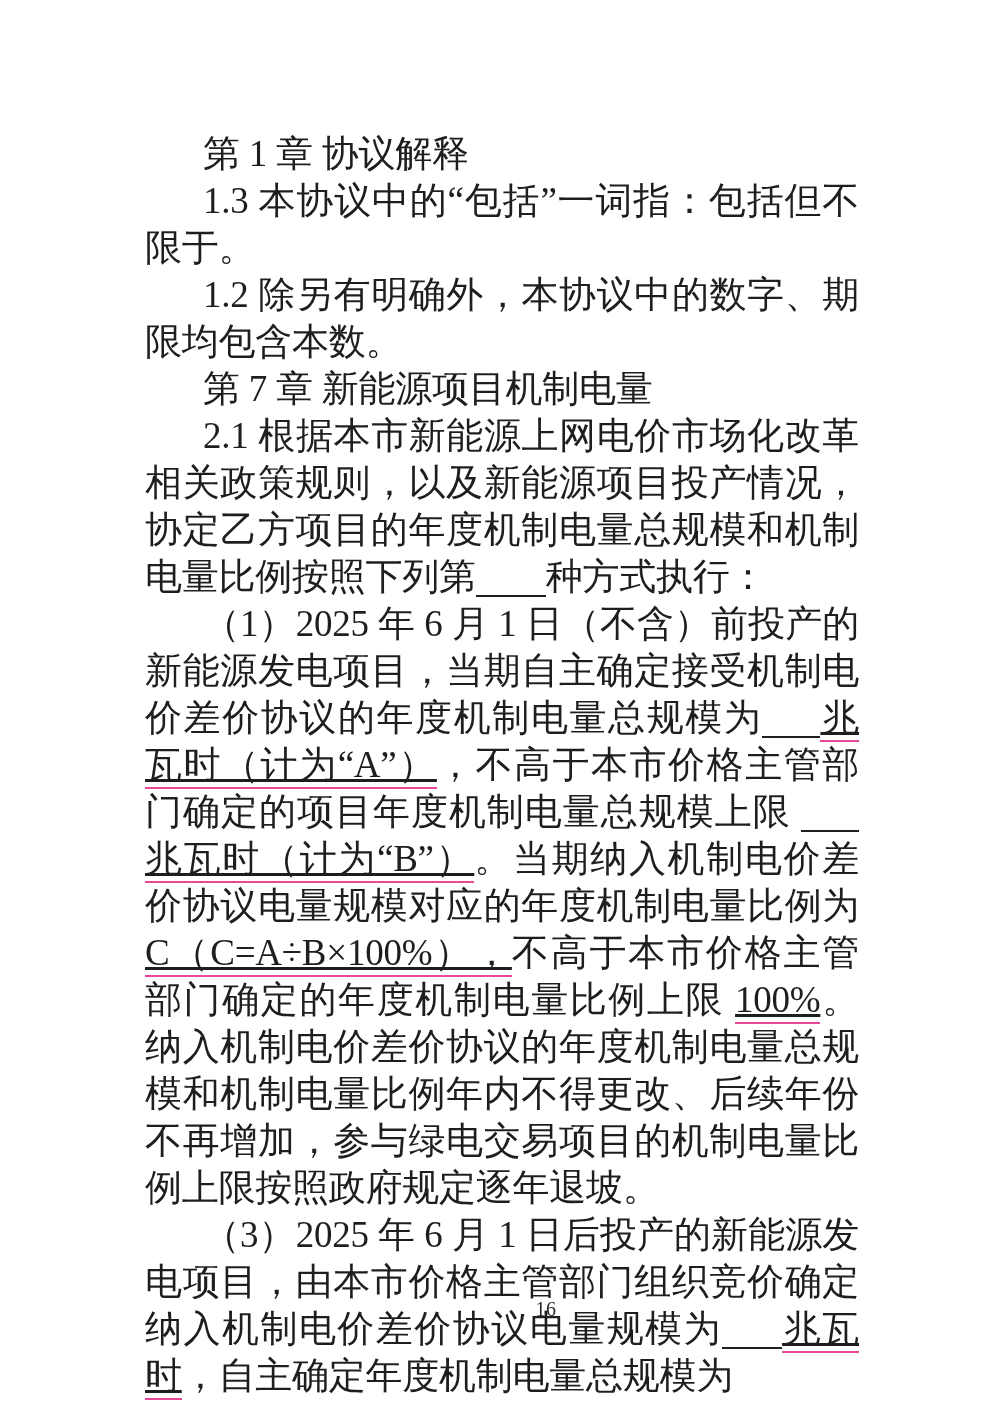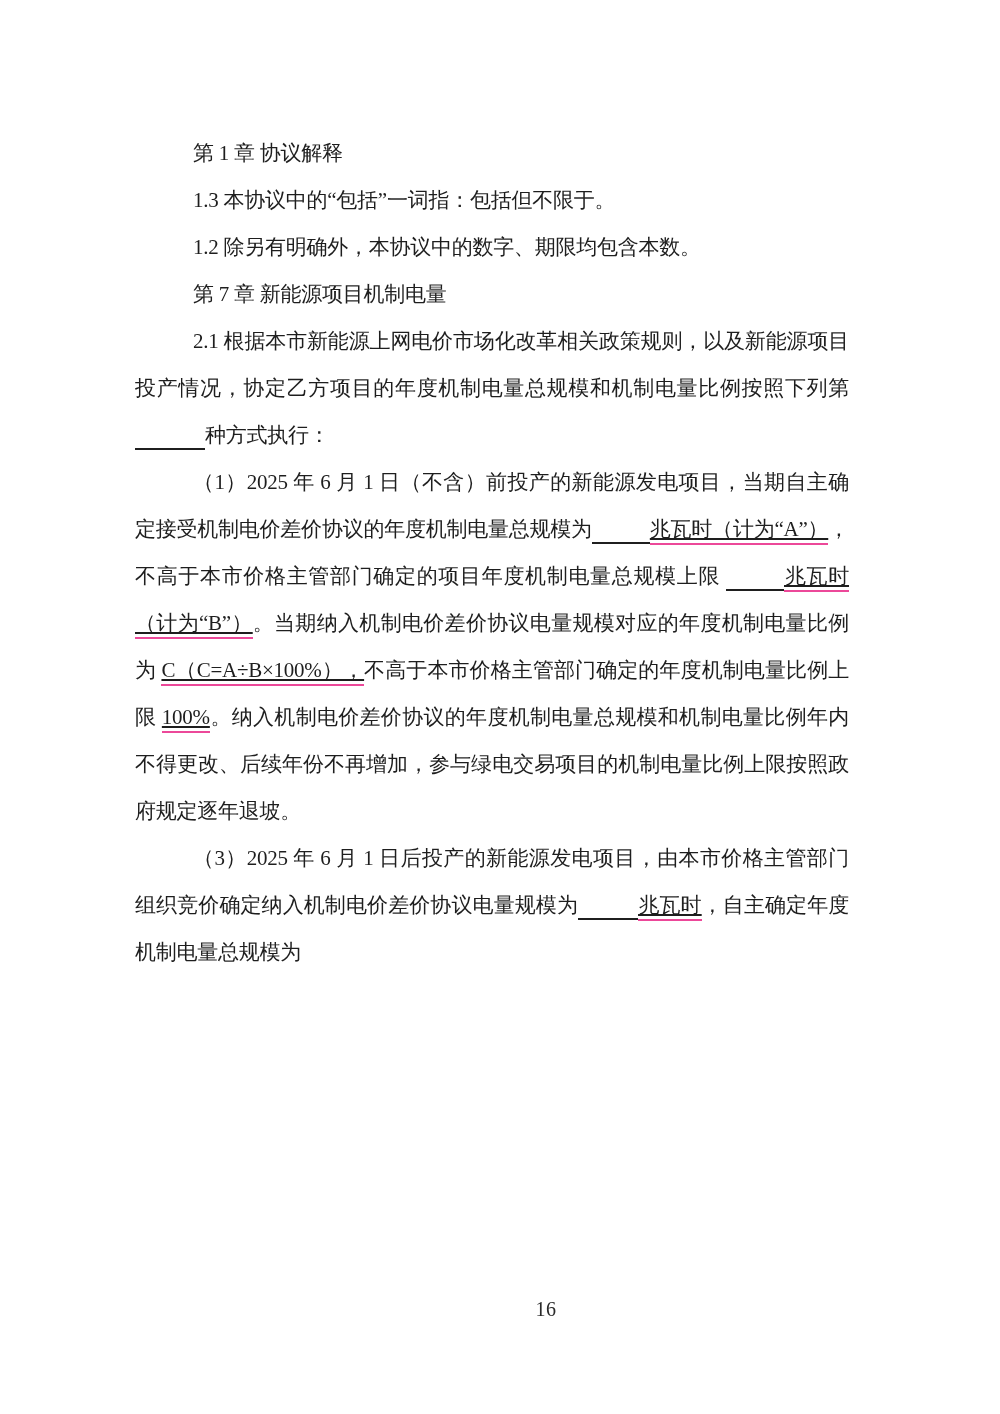--- a/index.html
+++ b/index.html
@@ -7,22 +7,22 @@
     width: 1000px; height: 1414px;
     background: #ffffff;
     position: relative;
     overflow: hidden;
     font-family: "Liberation Serif", "DejaVu Serif", serif;
     color: #1e1e1e;
   }
   .page { position: absolute; inset: 0; }
   .textblock {
     position: absolute;
-    left: 135px; top: 130px; width: 714px;
-    font-size: 21px;
+    left: 145px; top: 130px; width: 714px;
+    font-size: 37px;
     line-height: 47px;
     letter-spacing: -0.25px;
     text-align: justify;
   }
   p.para {
     margin: 0;
     text-indent: 58px; 
   }
   p.cont {
     margin: 0;

